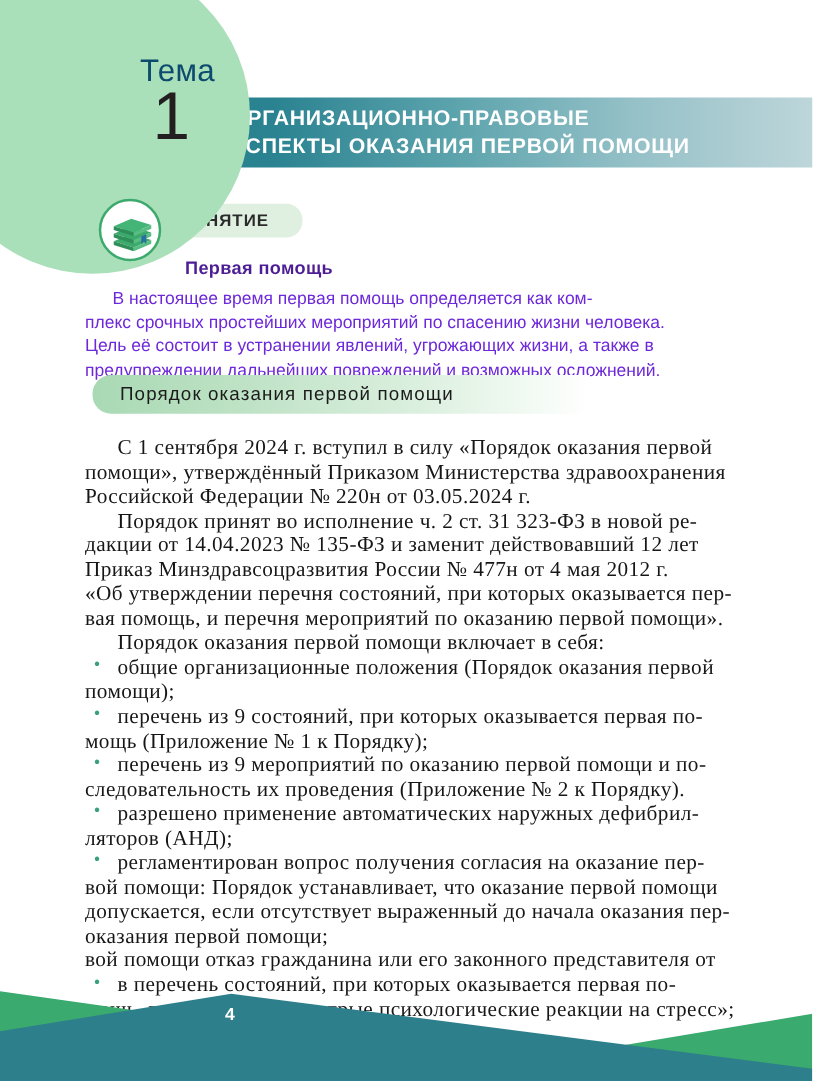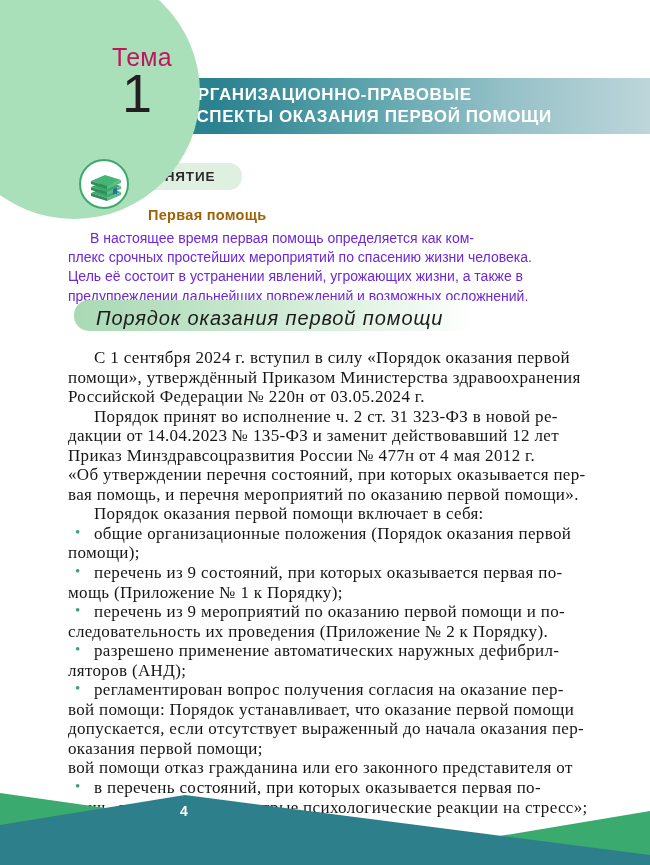--- a/index.html
+++ b/index.html
@@ -42,21 +42,21 @@
     background: #a9dfb9;
     z-index: 3;
   }
 
   .theme-label {
     position: absolute;
     left: 112px;
     top: 43px;
     font-family: "Liberation Sans", "DejaVu Sans", sans-serif;
     font-size: 25px;
-    color: #be185d;
+    color: #0c4a6e;
     letter-spacing: 0.3px;
     z-index: 4;
     white-space: nowrap;
   }
 
   .theme-number {
     position: absolute;
     left: 122px;
     top: 66px;
     font-family: "Liberation Sans", "DejaVu Sans", sans-serif;
@@ -144,21 +144,21 @@
   }
 
   .concept-term {
     position: absolute;
     left: 148px;
     top: 52px;
     font-family: "Liberation Sans", "DejaVu Sans", sans-serif;
     font-weight: bold;
     font-size: 14.5px;
     letter-spacing: 0.3px;
-    color: #a16207;
+    color: #4c1d95;
   }
 
   .concept-text {
     position: absolute;
     left: 68px;
     top: 74px;
     width: 516px;
     font-family: "Liberation Sans", "DejaVu Sans", sans-serif;
     font-size: 14px;
     line-height: 19.2px;
@@ -179,24 +179,23 @@
     width: 398px;
     height: 31px;
     border-radius: 15px 0 0 15px;
     background: linear-gradient(to right, #a9d9b4 0%, #bee2c5 30%, #d8eedc 62%, #f2faf3 88%, #ffffff 100%);
   }
   .section-heading-label {
     position: absolute;
     left: 96px;
     top: 307px;
     font-family: "Liberation Sans", "DejaVu Sans", sans-serif;
-    font-size: 20px;
+    font-size: 15px;
     letter-spacing: 0.9px;
     color: #1b1b1b;
-    font-style: italic;
   }
 
   
   .body-text {
     position: absolute;
     left: 68px;
     top: 348px;
     width: 516px;
     font-family: "Liberation Serif", "DejaVu Serif", serif;
     font-size: 17px;

